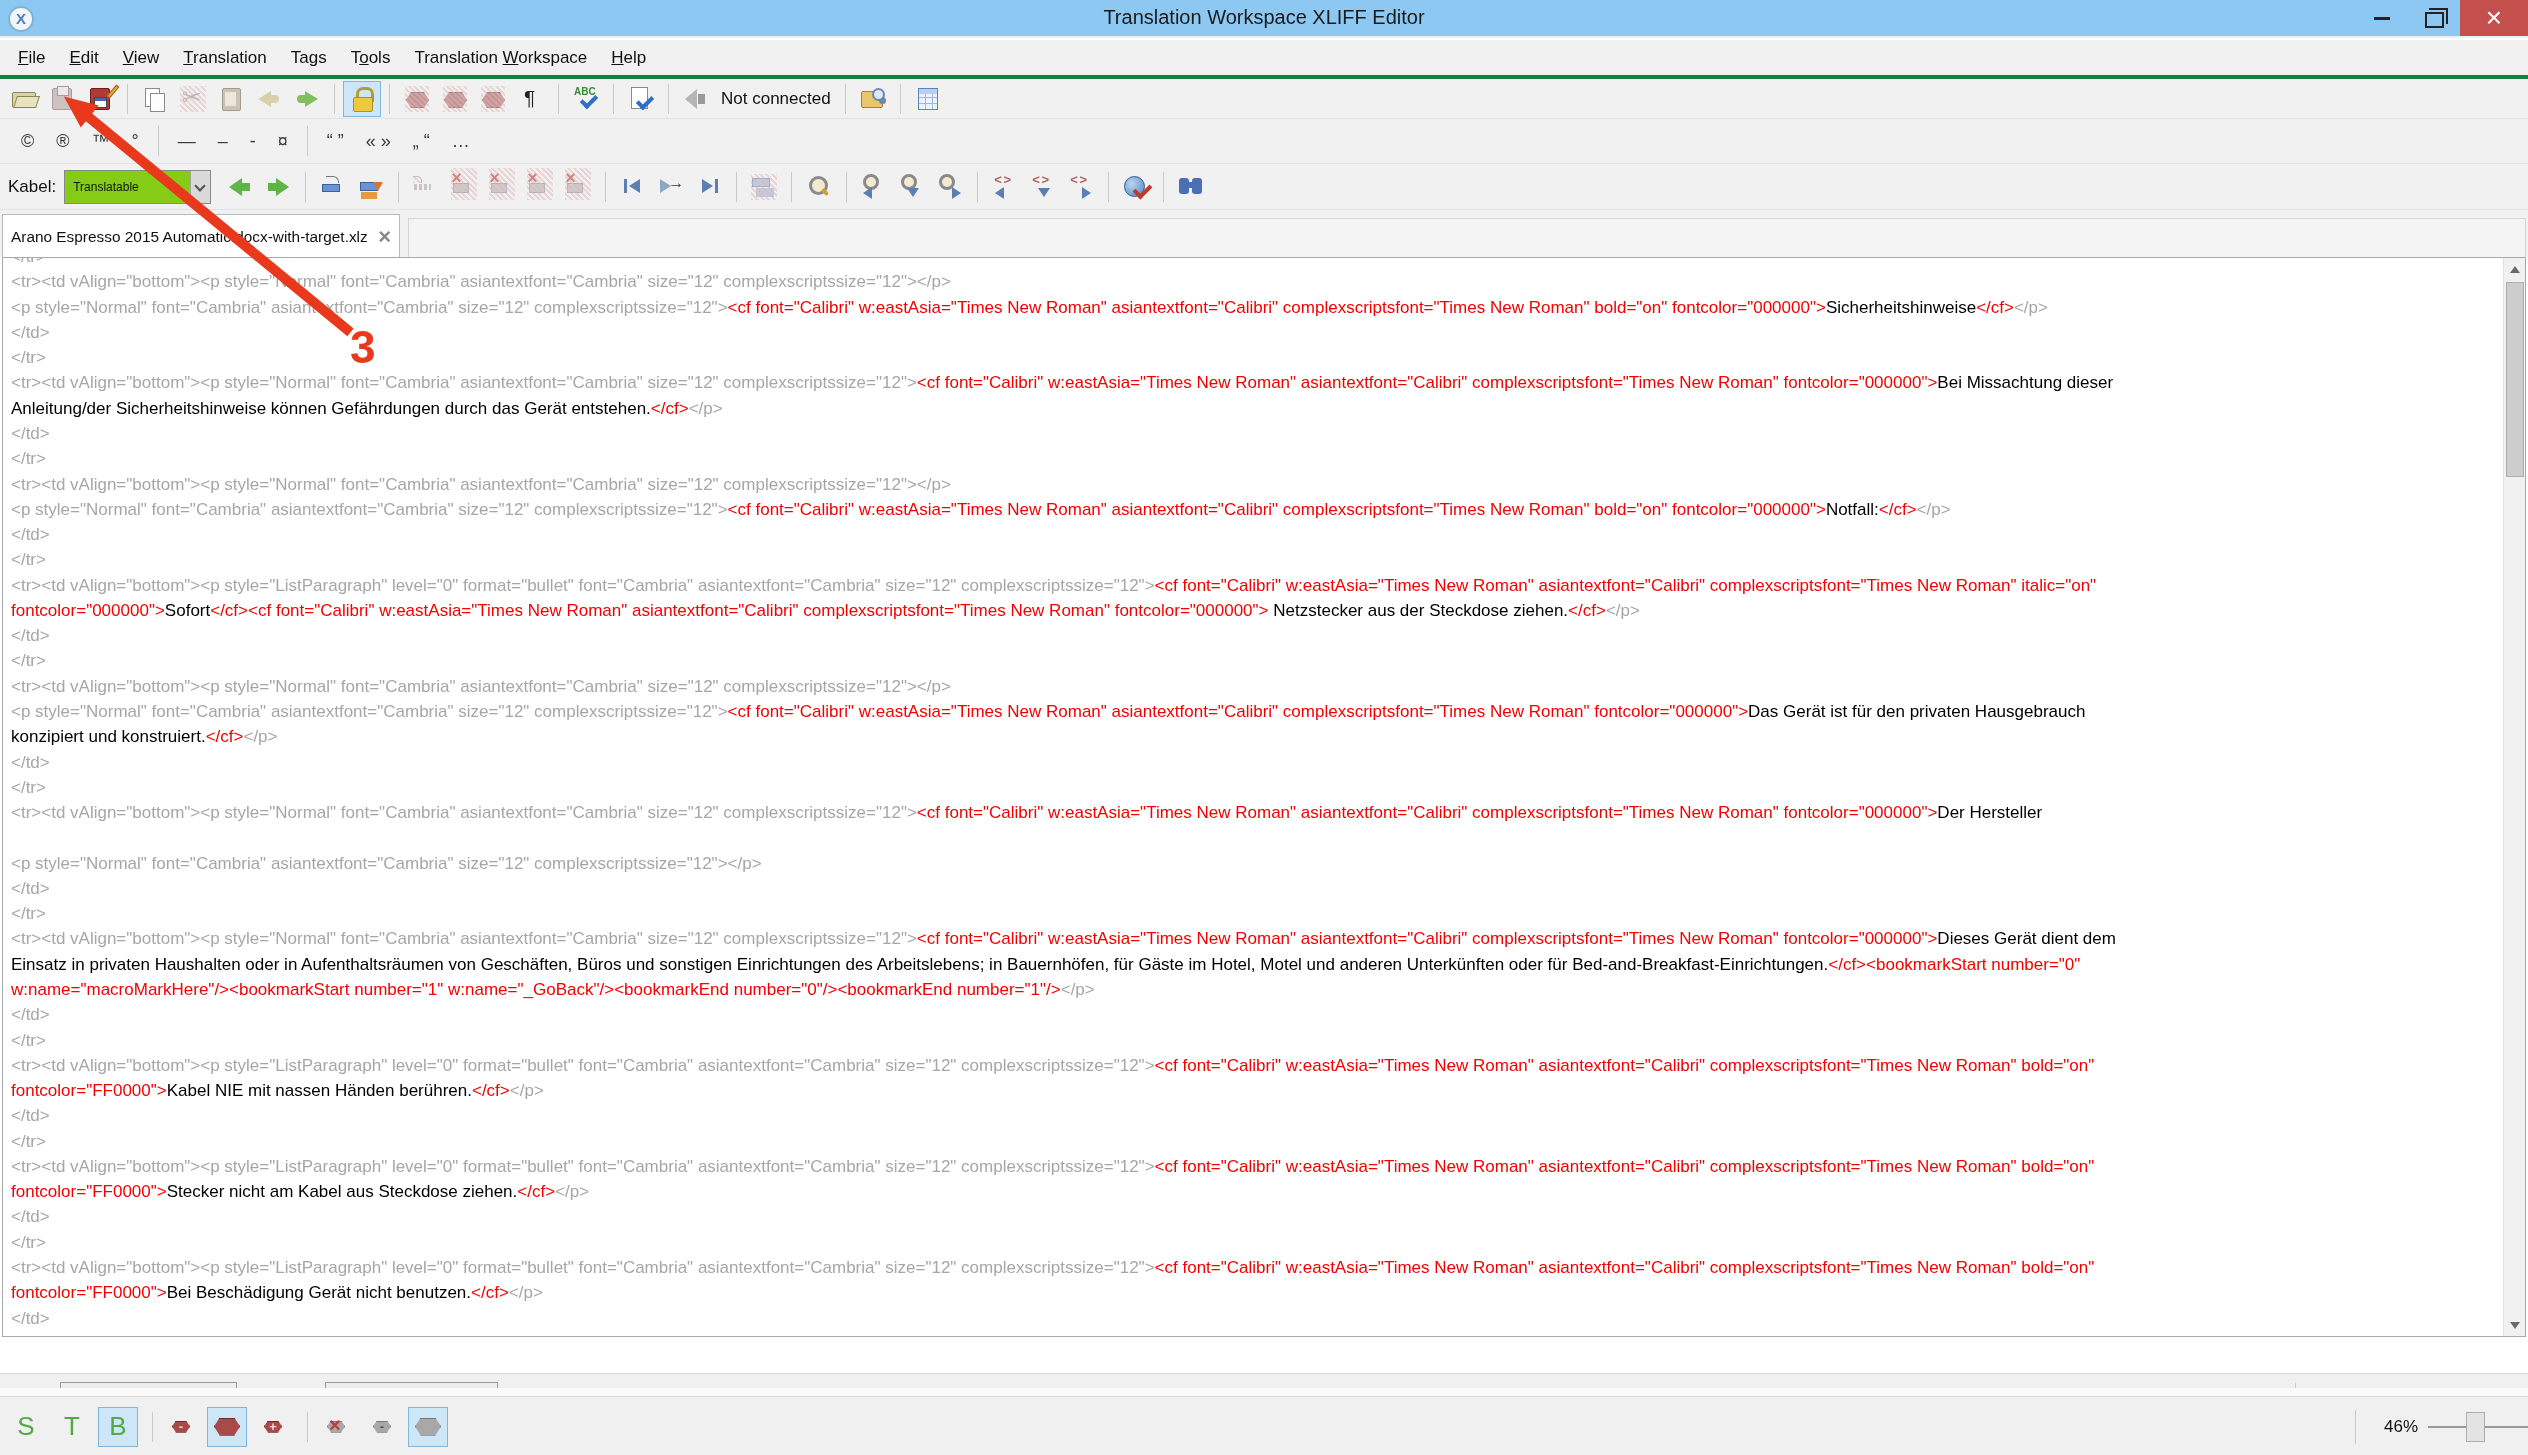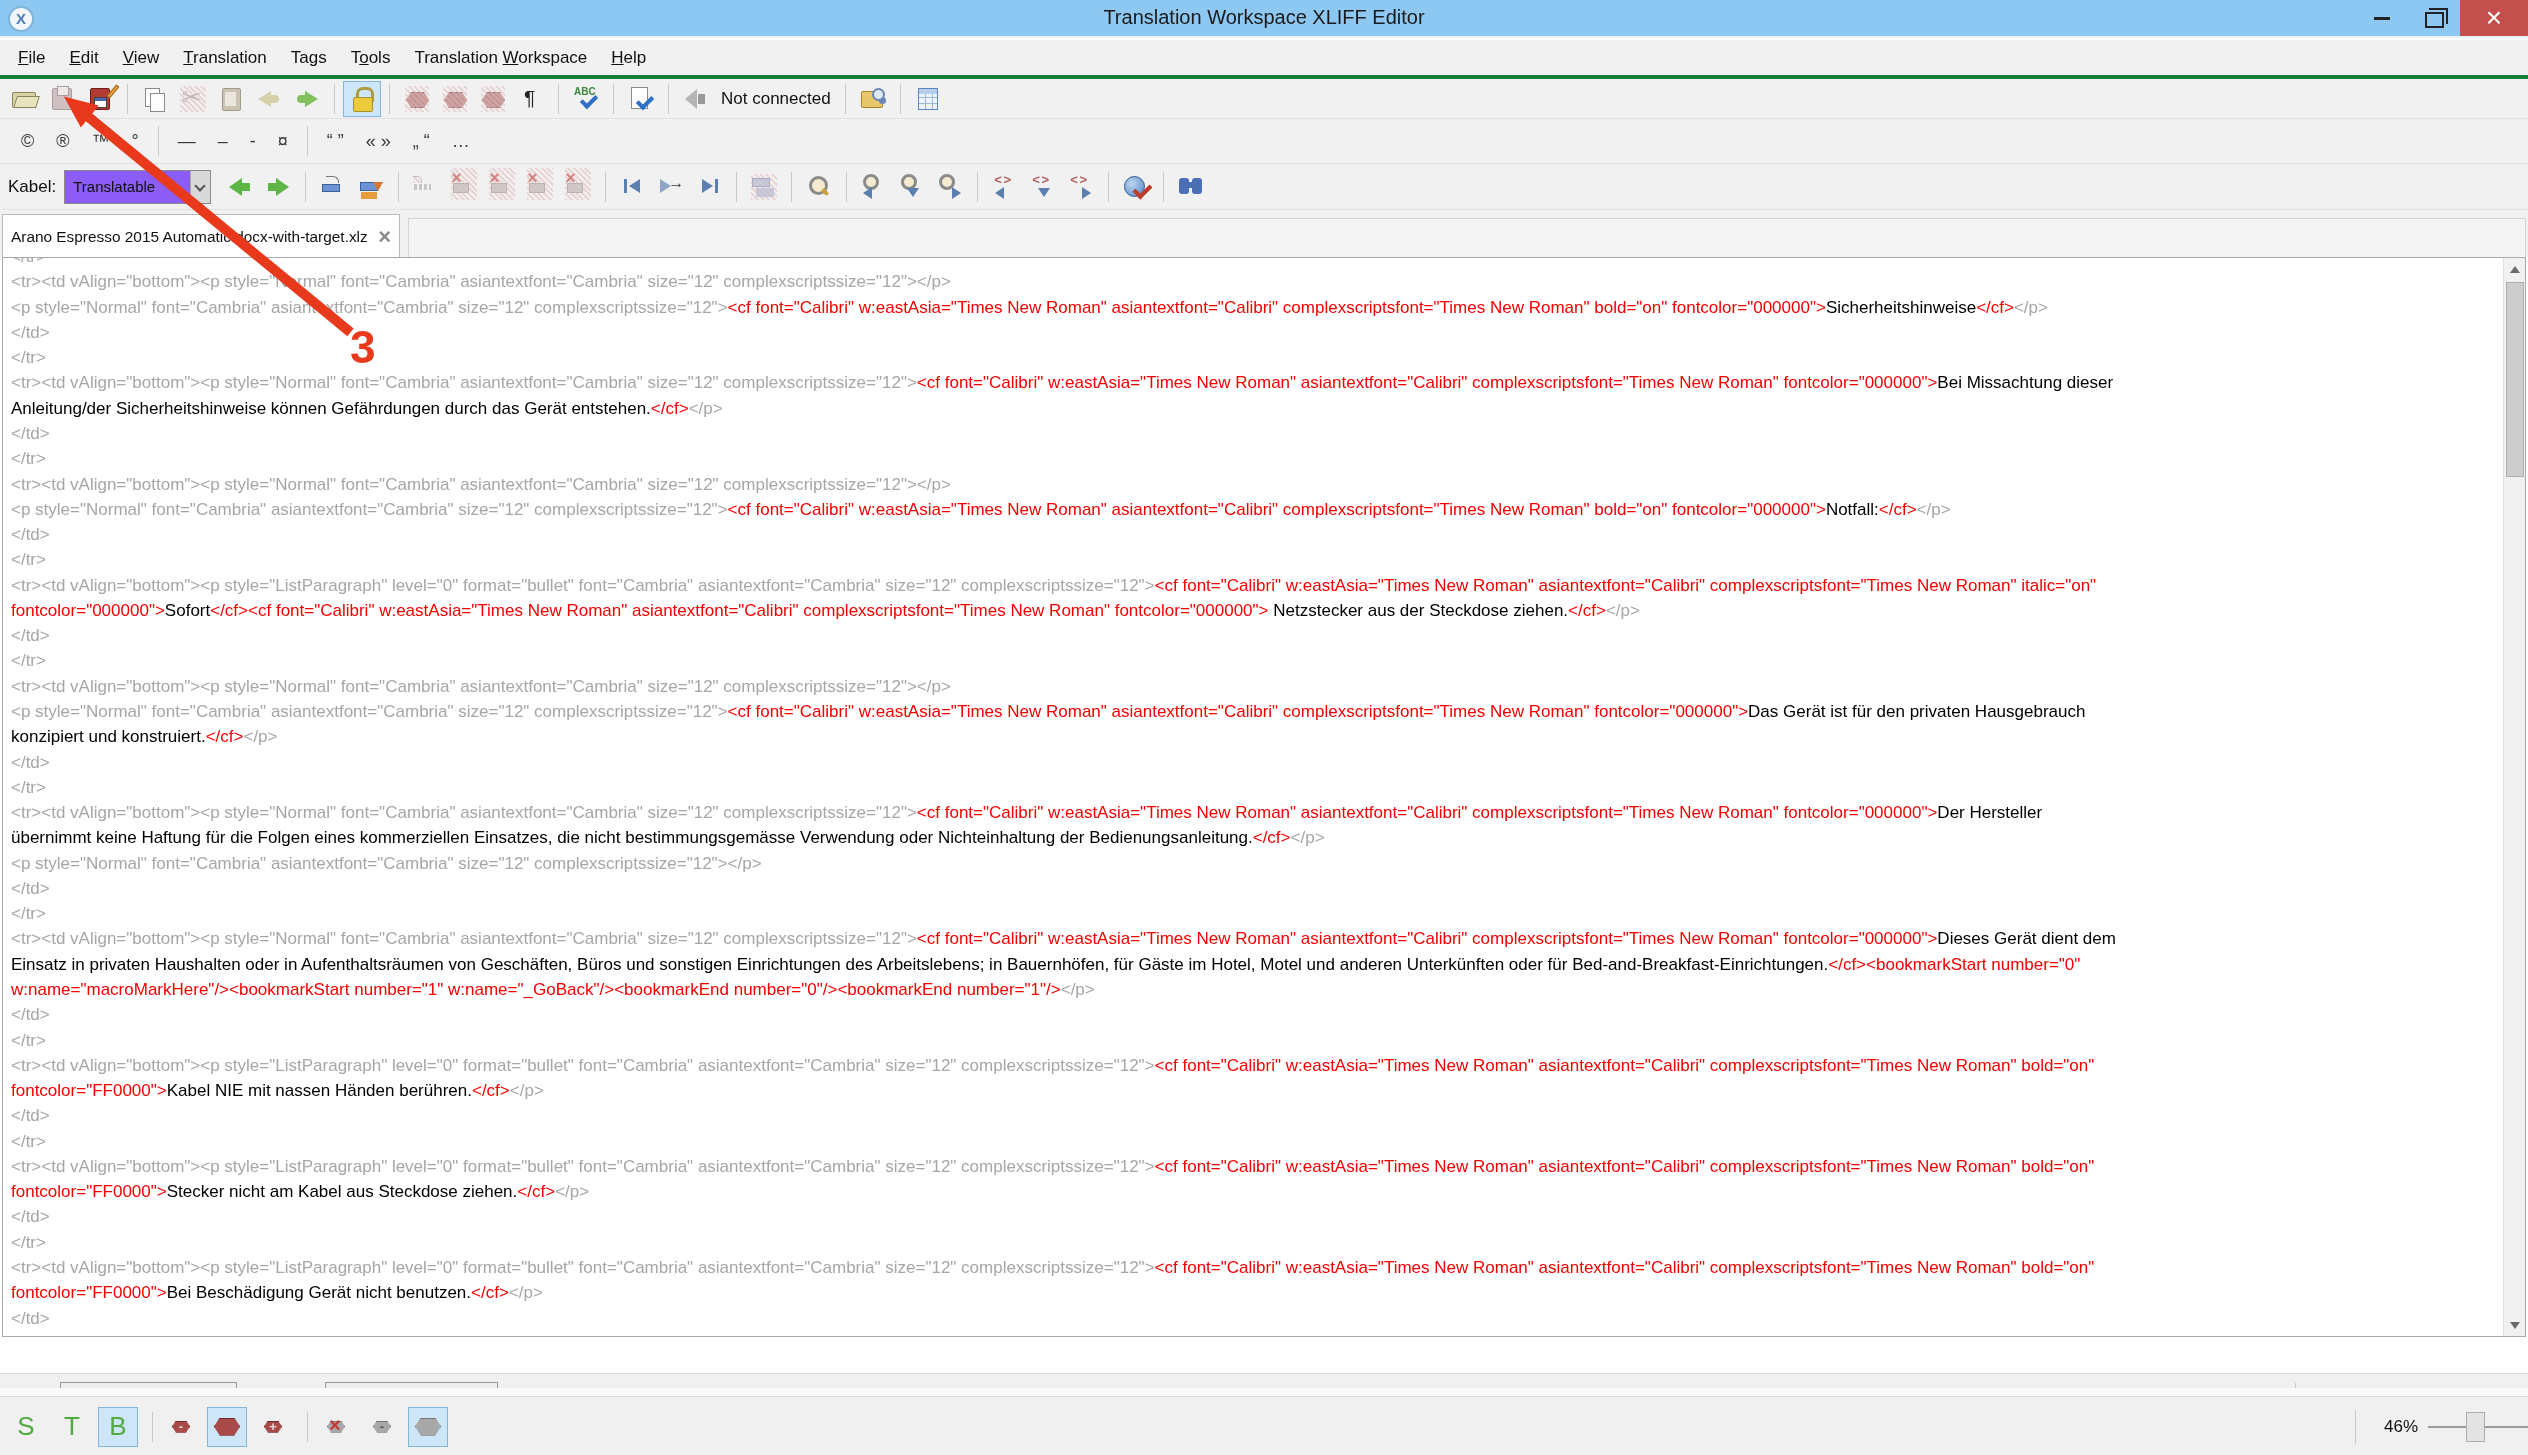--- a/index.html
+++ b/index.html
@@ -65,21 +65,21 @@
       linear-gradient(#b9cfee 0 5px, transparent 5px),
       repeating-linear-gradient(0deg, transparent 0 5px, #9fb8dc 5px 6px),
       repeating-linear-gradient(90deg, transparent 0 6px, #9fb8dc 6px 7px), #eef3fb; }
   .t1-label { font-size:17px; color:#111; margin:0 6px; }
 
   .t2-btn { font-size:18px; color:#3a3a3a; padding:2px 11px; }
 
   
   .filterrow { position:absolute; left:0; top:163px; width:2528px; height:46px; background:#f1f1f1; border-top:1px solid #e2e2e2; display:flex; align-items:center; padding-left:8px; }
   .filter-label { font-size:17px; color:#111; margin-right:8px; }
-  .combo { position:relative; width:147px; height:34px; background:#8b5cf6; border:1px solid #8a8a8a; font-size:15px; color:#111; line-height:32px; padding-left:8px; }
+  .combo { position:relative; width:147px; height:34px; background:#84cc16; border:1px solid #8a8a8a; font-size:12px; color:#111; line-height:32px; padding-left:8px; }
   .combo .dd { position:absolute; right:0; top:0; width:20px; height:100%; background:#d9d9d9; border-left:1px solid #a5a5a5; }
   .chev { position:absolute; right:6px; top:11px; width:8px; height:8px; border-right:2px solid #555; border-bottom:2px solid #555; transform:rotate(45deg); }
   .i-garrow-l::before { content:""; position:absolute; left:2px; top:4px; border-right:13px solid #5cb544; border-top:9px solid transparent; border-bottom:9px solid transparent; }
   .i-garrow-l::after { content:""; position:absolute; left:14px; top:9px; width:9px; height:8px; background:#5cb544; }
   .i-garrow-r::before { content:""; position:absolute; right:2px; top:4px; border-left:13px solid #5cb544; border-top:9px solid transparent; border-bottom:9px solid transparent; }
   .i-garrow-r::after { content:""; position:absolute; right:14px; top:9px; width:9px; height:8px; background:#5cb544; }
   .i-seg1::before { content:""; position:absolute; left:2px; top:10px; width:16px; height:6px; background:#6b93d6; border:1px solid #3c5f9a; }
   .i-seg1::after { content:""; position:absolute; left:6px; top:2px; width:12px; height:6px; border:1px solid #777; border-bottom:none; border-left:none; border-radius:0 6px 0 0; }
   .i-seg2::before { content:""; position:absolute; left:2px; top:8px; width:16px; height:7px; background:#6b93d6; border:1px solid #3c5f9a; box-shadow:0 9px 0 -1px #e89b3c; }
   .i-seg2::after { content:""; position:absolute; right:1px; top:8px; border-top:9px solid #d6762c; border-left:5px solid transparent; border-right:5px solid transparent; }
@@ -391,21 +391,20 @@
       <div class="line" style="top: 315px;"><span class="g">&lt;tr&gt;&lt;td vAlign="bottom"&gt;&lt;p style="ListParagraph" level="0" format="bullet" font="Cambria" asiantextfont="Cambria" size="12" complexscriptssize="12"&gt;</span><span class="r">&lt;cf font="Calibri" w:eastAsia="Times New Roman" asiantextfont="Calibri" complexscriptsfont="Times New Roman" italic="on"</span></div>
       <div class="line" style="top: 340px;"><span class="r">fontcolor="000000"&gt;</span><span class="k">Sofort</span><span class="r">&lt;/cf&gt;</span><span class="r">&lt;cf font="Calibri" w:eastAsia="Times New Roman" asiantextfont="Calibri" complexscriptsfont="Times New Roman" fontcolor="000000"&gt;</span><span class="k"> Netzstecker aus der Steckdose ziehen.</span><span class="r">&lt;/cf&gt;</span><span class="g">&lt;/p&gt;</span></div>
       <div class="line" style="top: 365px;"><span class="g">&lt;/td&gt;</span></div>
       <div class="line" style="top: 390px;"><span class="g">&lt;/tr&gt;</span></div>
       <div class="line" style="top: 416px;"><span class="g">&lt;tr&gt;&lt;td vAlign="bottom"&gt;&lt;p style="Normal" font="Cambria" asiantextfont="Cambria" size="12" complexscriptssize="12"&gt;&lt;/p&gt;</span></div>
       <div class="line" style="top: 441px;"><span class="g">&lt;p style="Normal" font="Cambria" asiantextfont="Cambria" size="12" complexscriptssize="12"&gt;</span><span class="r">&lt;cf font="Calibri" w:eastAsia="Times New Roman" asiantextfont="Calibri" complexscriptsfont="Times New Roman" fontcolor="000000"&gt;</span><span class="k">Das Gerät ist für den privaten Hausgebrauch</span></div>
       <div class="line" style="top: 466px;"><span class="k">konzipiert und konstruiert.</span><span class="r">&lt;/cf&gt;</span><span class="g">&lt;/p&gt;</span></div>
       <div class="line" style="top: 492px;"><span class="g">&lt;/td&gt;</span></div>
       <div class="line" style="top: 517px;"><span class="g">&lt;/tr&gt;</span></div>
       <div class="line" style="top: 542px;"><span class="g">&lt;tr&gt;&lt;td vAlign="bottom"&gt;&lt;p style="Normal" font="Cambria" asiantextfont="Cambria" size="12" complexscriptssize="12"&gt;</span><span class="r">&lt;cf font="Calibri" w:eastAsia="Times New Roman" asiantextfont="Calibri" complexscriptsfont="Times New Roman" fontcolor="000000"&gt;</span><span class="k">Der Hersteller</span></div>
-      <div class="line" style="top: 567px;"><span class="k">übernimmt keine Haftung für die Folgen eines kommerziellen Einsatzes, die nicht bestimmungsgemässe Verwendung oder Nichteinhaltung der Bedienungsanleitung.</span><span class="r">&lt;/cf&gt;</span><span class="g">&lt;/p&gt;</span></div>
       <div class="line" style="top: 593px;"><span class="g">&lt;p style="Normal" font="Cambria" asiantextfont="Cambria" size="12" complexscriptssize="12"&gt;&lt;/p&gt;</span></div>
       <div class="line" style="top: 618px;"><span class="g">&lt;/td&gt;</span></div>
       <div class="line" style="top: 643px;"><span class="g">&lt;/tr&gt;</span></div>
       <div class="line" style="top: 668px;"><span class="g">&lt;tr&gt;&lt;td vAlign="bottom"&gt;&lt;p style="Normal" font="Cambria" asiantextfont="Cambria" size="12" complexscriptssize="12"&gt;</span><span class="r">&lt;cf font="Calibri" w:eastAsia="Times New Roman" asiantextfont="Calibri" complexscriptsfont="Times New Roman" fontcolor="000000"&gt;</span><span class="k">Dieses Gerät dient dem</span></div>
       <div class="line" style="top: 694px;"><span class="k">Einsatz in privaten Haushalten oder in Aufenthaltsräumen von Geschäften, Büros und sonstigen Einrichtungen des Arbeitslebens; in Bauernhöfen, für Gäste im Hotel, Motel und anderen Unterkünften oder für Bed-and-Breakfast-Einrichtungen.</span><span class="r">&lt;/cf&gt;</span><span class="r">&lt;bookmarkStart number="0"</span></div>
       <div class="line" style="top: 719px;"><span class="r">w:name="macroMarkHere"/&gt;&lt;bookmarkStart number="1" w:name="_GoBack"/&gt;&lt;bookmarkEnd number="0"/&gt;&lt;bookmarkEnd number="1"/&gt;</span><span class="g">&lt;/p&gt;</span></div>
       <div class="line" style="top: 744px;"><span class="g">&lt;/td&gt;</span></div>
       <div class="line" style="top: 770px;"><span class="g">&lt;/tr&gt;</span></div>
       <div class="line" style="top: 795px;"><span class="g">&lt;tr&gt;&lt;td vAlign="bottom"&gt;&lt;p style="ListParagraph" level="0" format="bullet" font="Cambria" asiantextfont="Cambria" size="12" complexscriptssize="12"&gt;</span><span class="r">&lt;cf font="Calibri" w:eastAsia="Times New Roman" asiantextfont="Calibri" complexscriptsfont="Times New Roman" bold="on"</span></div>
       <div class="line" style="top: 820px;"><span class="r">fontcolor="FF0000"&gt;</span><span class="k">Kabel NIE mit nassen Händen berühren.</span><span class="r">&lt;/cf&gt;</span><span class="g">&lt;/p&gt;</span></div>

